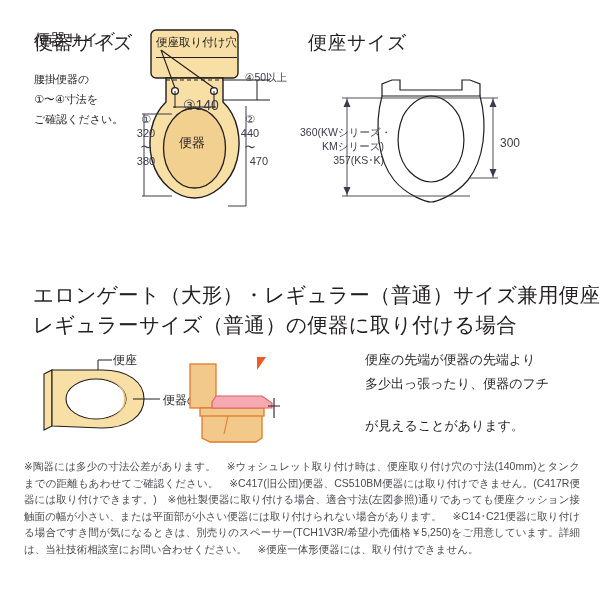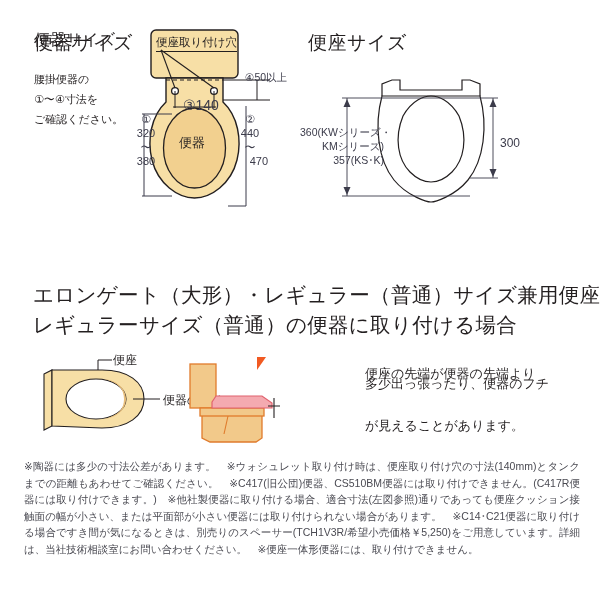--- a/index.html
+++ b/index.html
@@ -153,21 +153,21 @@
       <line x1="22" y1="86" x2="52" y2="86" stroke="#3b3b4a" stroke-width="1"></line>
       <line x1="22" y1="168" x2="52" y2="168" stroke="#3b3b4a" stroke-width="1"></line>
       <line x1="24" y1="86" x2="24" y2="168" stroke="#3b3b4a" stroke-width="1"></line>
 
       <line x1="126" y1="78" x2="126" y2="178" stroke="#3b3b4a" stroke-width="1"></line>
       <line x1="108" y1="178" x2="126" y2="178" stroke="#3b3b4a" stroke-width="1"></line>
     </svg>
   </div>
 
   <div class="abs tank-label" style="left:156px; top:35px;
-       border-bottom:1.3px solid #231f20; padding-bottom:1px;">便座取り付け穴</div>
+       border-bottom:1.3px solid #231f20; padding-bottom:7px;">便座取り付け穴</div>
 
   <div class="abs" style="left:179px; top:134px; font-size:13px; color:#231f20;">便器</div>
 
   <div class="abs dim" style="left:171px; top:99px; font-size:14px;margin-left:12px;">③140</div>
 
   <div class="abs dim" style="left:245px; top:71px; font-size:10.5px;">④50以上</div>
 
   <div class="abs dim" style="left:128px; top:113px; width:36px;">①</div>
   <div class="abs dim" style="left:128px; top:127px; width:36px;">320</div>
   <div class="abs dim" style="left:128px; top:141px; width:36px;">〜</div>
@@ -252,19 +252,19 @@
       <line x1="80" y1="44" x2="92" y2="44" stroke="#231f20" stroke-width="1"></line>
 
       <line x1="40" y1="54" x2="36" y2="72" stroke="#e07b2c" stroke-width="1.1"></line>
     </svg>
   </div>
 
   <div class="abs" style="left:247px; top:357px;">
     <div class="callout-tail" style="margin-left:10px;"></div>
   </div>
 
-  <div class="abs para" style="left:365px; top:362px;">便座の先端が便器の先端より</div>
+  <div class="abs para" style="left:365px; top:348px;">便座の先端が便器の先端より</div>
   <div class="abs para" style="left:365px; top:372px;">多少出っ張ったり、便器のフチ</div>
   <div class="abs para" style="left:365px; top:414px;">が見えることがあります。</div>
 
   <div class="abs footnote" style="left:24px; top:458px;">※陶器には多少の寸法公差があります。　※ウォシュレット取り付け時は、便座取り付け穴の寸法(140mm)とタンクまでの距離もあわせてご確認ください。　※C417(旧公団)便器、CS510BM便器には取り付けできません。(C417R便器には取り付けできます。)　※他社製便器に取り付ける場合、適合寸法(左図参照)通りであっても便座クッション接触面の幅が小さい、または平面部が小さい便器には取り付けられない場合があります。　※C14･C21便器に取り付ける場合ですき間が気になるときは、別売りのスペーサー(TCH1V3R/希望小売価格￥5,250)をご用意しています。詳細は、当社技術相談室にお問い合わせください。　※便座一体形便器には、取り付けできません。</div>
 
 </div>
 
 </body></html>

